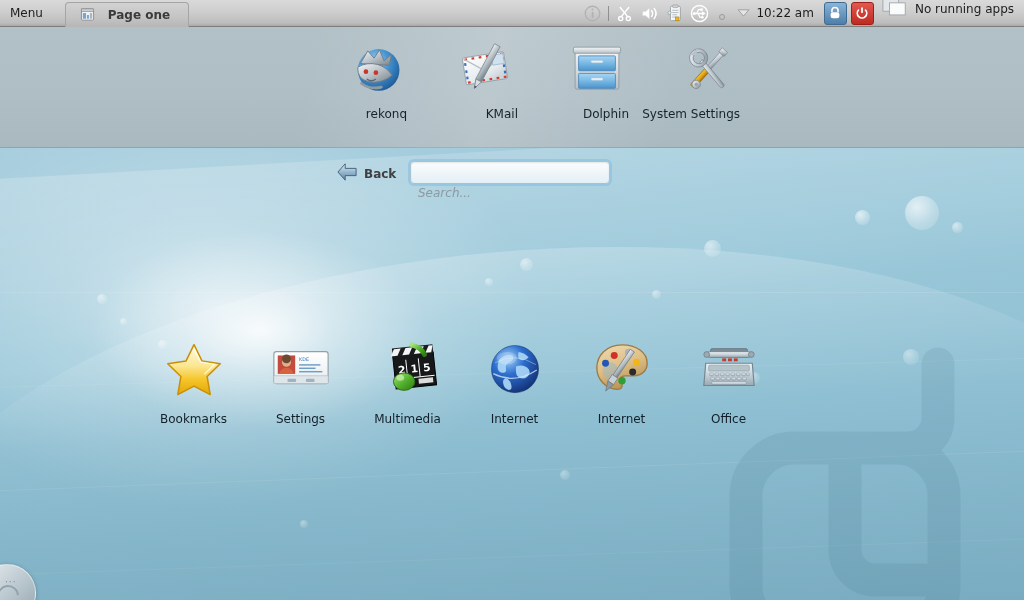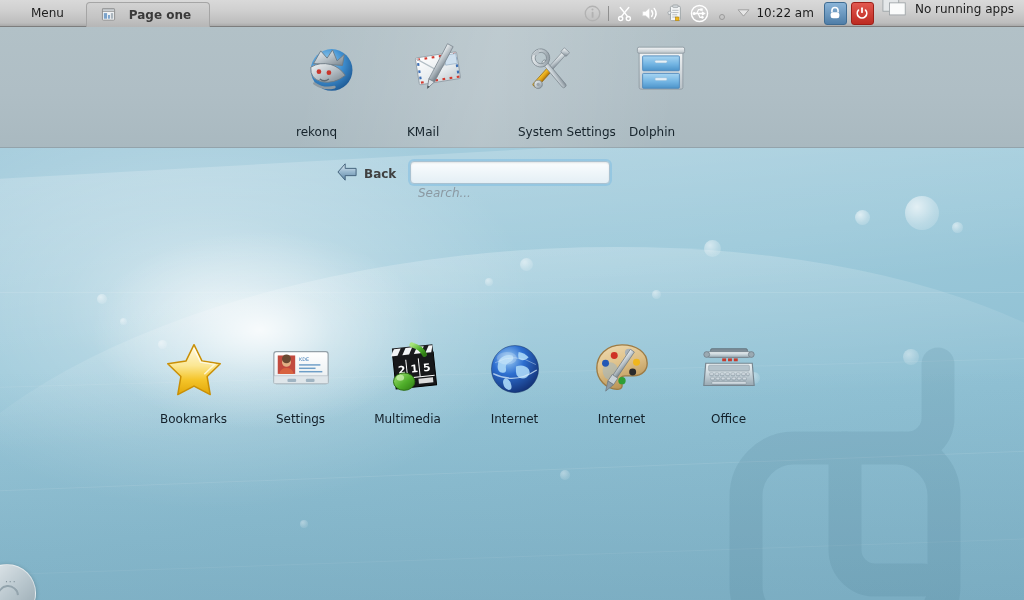--- a/index.html
+++ b/index.html
@@ -37,21 +37,21 @@
     box-shadow:0 1px 4px rgba(0,0,0,.25);}
   .cashew .dots{position:absolute;left:26px;top:12px;font-size:9px;color:#7e8e97;letter-spacing:1px;}
   .cashew .swirl{position:absolute;left:18px;top:20px;width:18px;height:18px;border:2px solid #93a4ad;
     border-radius:50%;border-right-color:transparent;border-bottom-color:transparent;transform:rotate(40deg);}
 
   
   #panel{position:absolute;left:0;top:0;width:1024px;height:27px;
     background:linear-gradient(180deg,#d9d9d9 0%,#cfcfcf 42%,#bdbdbd 88%,#a9a9a9 100%);
     border-bottom:1px solid #7d7d7d;
     display:flex;align-items:stretch;box-sizing:border-box;z-index:30;}
-  .menu-btn{display:flex;align-items:center;padding:0 22px 0 10px;font-size:12px;color:#1d1d1d;margin-left:21px;}
+  .menu-btn{display:flex;align-items:center;padding:0 22px 0 10px;font-size:12px;color:#1d1d1d;}
   .tabs{display:flex;align-items:flex-end;height:27px;}
   .tab{display:flex;align-items:center;gap:8px;height:25px;margin-top:2px;padding:0 14px;
     font-size:12px;font-weight:bold;color:#1f2b33;box-sizing:border-box;
     border:1px solid #9a9a9a;border-bottom:none;border-radius:4px 4px 0 0;}
   .tab.active{background:linear-gradient(180deg,#fdfdfd 0%,#efefef 35%,#dcdcdc 100%);}
   .tab.inactive{background:linear-gradient(180deg,#d2d2d2 0%,#c4c4c4 60%,#b6b6b6 100%);color:#3a3a3a;
     border-color:#a5a5a5;}
   .tab-icon{width:16px;height:16px;display:block;}
   .spacer{flex:1 1 auto;}
   .tray{display:flex;align-items:center;gap:7px;padding:0 6px;}
@@ -64,21 +64,21 @@
   .sq.power{background:linear-gradient(180deg,#e2584f,#bd2b22);border:1px solid #9d1f18;}
   .tasks{display:flex;align-items:center;gap:7px;padding:0 10px 8px 4px;font-size:12px;color:#1d1d1d;}
 
   
   #favorites{position:absolute;left:0;top:27px;width:1024px;height:121px;z-index:20;
     background:linear-gradient(180deg,#b2c1c7 0%,#afbec5 55%,#a9b9c0 100%);
     border-bottom:1px solid #93a3ab;box-sizing:border-box;}
   #favorites .fav-sheen{position:absolute;left:0;top:0;width:1024px;height:121px;
     background:linear-gradient(100deg, rgba(255,255,255,0) 30%, rgba(255,255,255,.16) 48%, rgba(255,255,255,0) 66%);}
   .fav-row{position:absolute;left:296px;top:10px;display:flex;gap:0;}
-  .fav-item{width:111px;display:flex;flex-direction:column;align-items:flex-start;gap:24px;cursor:default;}
+  .fav-item{width:111px;display:flex;flex-direction:column;align-items:flex-end;gap:6px;cursor:default;}
   .fav-glyph{width:64px;height:64px;display:flex;align-items:center;justify-content:center;}
   .fav-label{font-size:12px;color:#16232b;text-align:center;white-space:nowrap;}
 
   
   .back-btn{position:absolute;left:336px;top:162px;display:flex;align-items:center;gap:6px;z-index:15;}
   .back-lbl{font-size:12px;color:#404040;font-weight:bold;}
   .search-box{position:absolute;left:410px;top:161px;width:200px;height:23px;z-index:15;
     border-radius:4px;box-sizing:border-box;
     background:linear-gradient(180deg,#fbfdfe 0%,#eef5f9 55%,#e4eff5 100%);
     border:1px solid #a9c2d2;
@@ -219,20 +219,45 @@
             <polygon points="27,46 34,46 30.5,56" fill="#d8dee2" stroke="#7b868e" stroke-width=".8"></polygon>
             <polygon points="29,53 32,53 30.5,56" fill="#4a5258"></polygon>
           </g>
         </svg>
       </span>
       <span class="fav-label">KMail</span>
     </div>
 
     <div class="fav-item">
       <span class="fav-glyph">
+        <svg width="56" height="56" viewBox="0 0 64 64">
+          <defs>
+            <linearGradient id="cab" x1="0" y1="0" x2="0" y2="1">
+              <stop offset="0%" stop-color="#f6f8f9"></stop>
+                <stop offset="100%" stop-color="#b8c1c7"></stop>
+            </linearGradient>
+            <linearGradient id="drw" x1="0" y1="0" x2="0" y2="1">
+              <stop offset="0%" stop-color="#a8d5f2"></stop>
+                <stop offset="55%" stop-color="#73b5e3"></stop>
+                <stop offset="100%" stop-color="#4d94ca"></stop>
+            </linearGradient>
+          </defs>
+          <rect x="7" y="9" width="50" height="46" rx="2" fill="url(#cab)" stroke="#8e99a1" stroke-width="1"></rect>
+          <rect x="5" y="7" width="54" height="7" rx="2" fill="url(#cab)" stroke="#8e99a1" stroke-width="1"></rect>
+          <rect x="11" y="17" width="42" height="17" rx="1" fill="url(#drw)" stroke="#4a86ba" stroke-width="1"></rect>
+          <rect x="11" y="37" width="42" height="17" rx="1" fill="url(#drw)" stroke="#4a86ba" stroke-width="1"></rect>
+          <rect x="25" y="22" width="14" height="3" rx="1.5" fill="#e8f1f7" stroke="#8fb8d4" stroke-width=".6"></rect>
+          <rect x="25" y="42" width="14" height="3" rx="1.5" fill="#e8f1f7" stroke="#8fb8d4" stroke-width=".6"></rect>
+        </svg>
+      </span>
+      <span class="fav-label">Dolphin</span>
+    </div>
+
+    <div class="fav-item">
+      <span class="fav-glyph">
         <svg width="58" height="58" viewBox="0 0 64 64">
           <defs>
             <linearGradient id="wr" x1="0" y1="0" x2="1" y2="1">
               <stop offset="0%" stop-color="#f4f6f7"></stop>
                 <stop offset="50%" stop-color="#c0c9cf"></stop>
                 <stop offset="100%" stop-color="#7e8992"></stop>
             </linearGradient>
             <linearGradient id="hdl" x1="0" y1="0" x2="1" y2="0">
               <stop offset="0%" stop-color="#f5c633"></stop>
                 <stop offset="55%" stop-color="#e0a215"></stop>
@@ -247,45 +272,20 @@
           <g transform="rotate(-40 32 32)">
             <rect x="29.5" y="20" width="5" height="38" rx="2.2" fill="url(#wr)" stroke="#79848c" stroke-width=".8"></rect>
             <path d="M32 6 a10 10 0 1 1 -.1 0 z M32 10 a6.2 6.2 0 1 0 .1 0z" fill="url(#wr)" stroke="#79848c" stroke-width=".8"></path>
             <path d="M26 7 l6 5 6-5 z" fill="#b9c2c8"></path>
           </g>
           <circle cx="19" cy="49" r="4.6" fill="url(#wr)" stroke="#79848c" stroke-width=".8"></circle>
           <circle cx="19" cy="49" r="1.8" fill="#9aa4ac"></circle>
         </svg>
       </span>
       <span class="fav-label">System Settings</span>
-    </div>
-
-    <div class="fav-item">
-      <span class="fav-glyph">
-        <svg width="56" height="56" viewBox="0 0 64 64">
-          <defs>
-            <linearGradient id="cab" x1="0" y1="0" x2="0" y2="1">
-              <stop offset="0%" stop-color="#f6f8f9"></stop>
-                <stop offset="100%" stop-color="#b8c1c7"></stop>
-            </linearGradient>
-            <linearGradient id="drw" x1="0" y1="0" x2="0" y2="1">
-              <stop offset="0%" stop-color="#a8d5f2"></stop>
-                <stop offset="55%" stop-color="#73b5e3"></stop>
-                <stop offset="100%" stop-color="#4d94ca"></stop>
-            </linearGradient>
-          </defs>
-          <rect x="7" y="9" width="50" height="46" rx="2" fill="url(#cab)" stroke="#8e99a1" stroke-width="1"></rect>
-          <rect x="5" y="7" width="54" height="7" rx="2" fill="url(#cab)" stroke="#8e99a1" stroke-width="1"></rect>
-          <rect x="11" y="17" width="42" height="17" rx="1" fill="url(#drw)" stroke="#4a86ba" stroke-width="1"></rect>
-          <rect x="11" y="37" width="42" height="17" rx="1" fill="url(#drw)" stroke="#4a86ba" stroke-width="1"></rect>
-          <rect x="25" y="22" width="14" height="3" rx="1.5" fill="#e8f1f7" stroke="#8fb8d4" stroke-width=".6"></rect>
-          <rect x="25" y="42" width="14" height="3" rx="1.5" fill="#e8f1f7" stroke="#8fb8d4" stroke-width=".6"></rect>
-        </svg>
-      </span>
-      <span class="fav-label">Dolphin</span>
     </div>
 
   </div>
 </div>
 
 <div class="back-btn">
   <span>
     <svg width="22" height="20" viewBox="0 0 24 22">
       <defs>
           <linearGradient id="barr" x1="0" y1="0" x2="0" y2="1">

